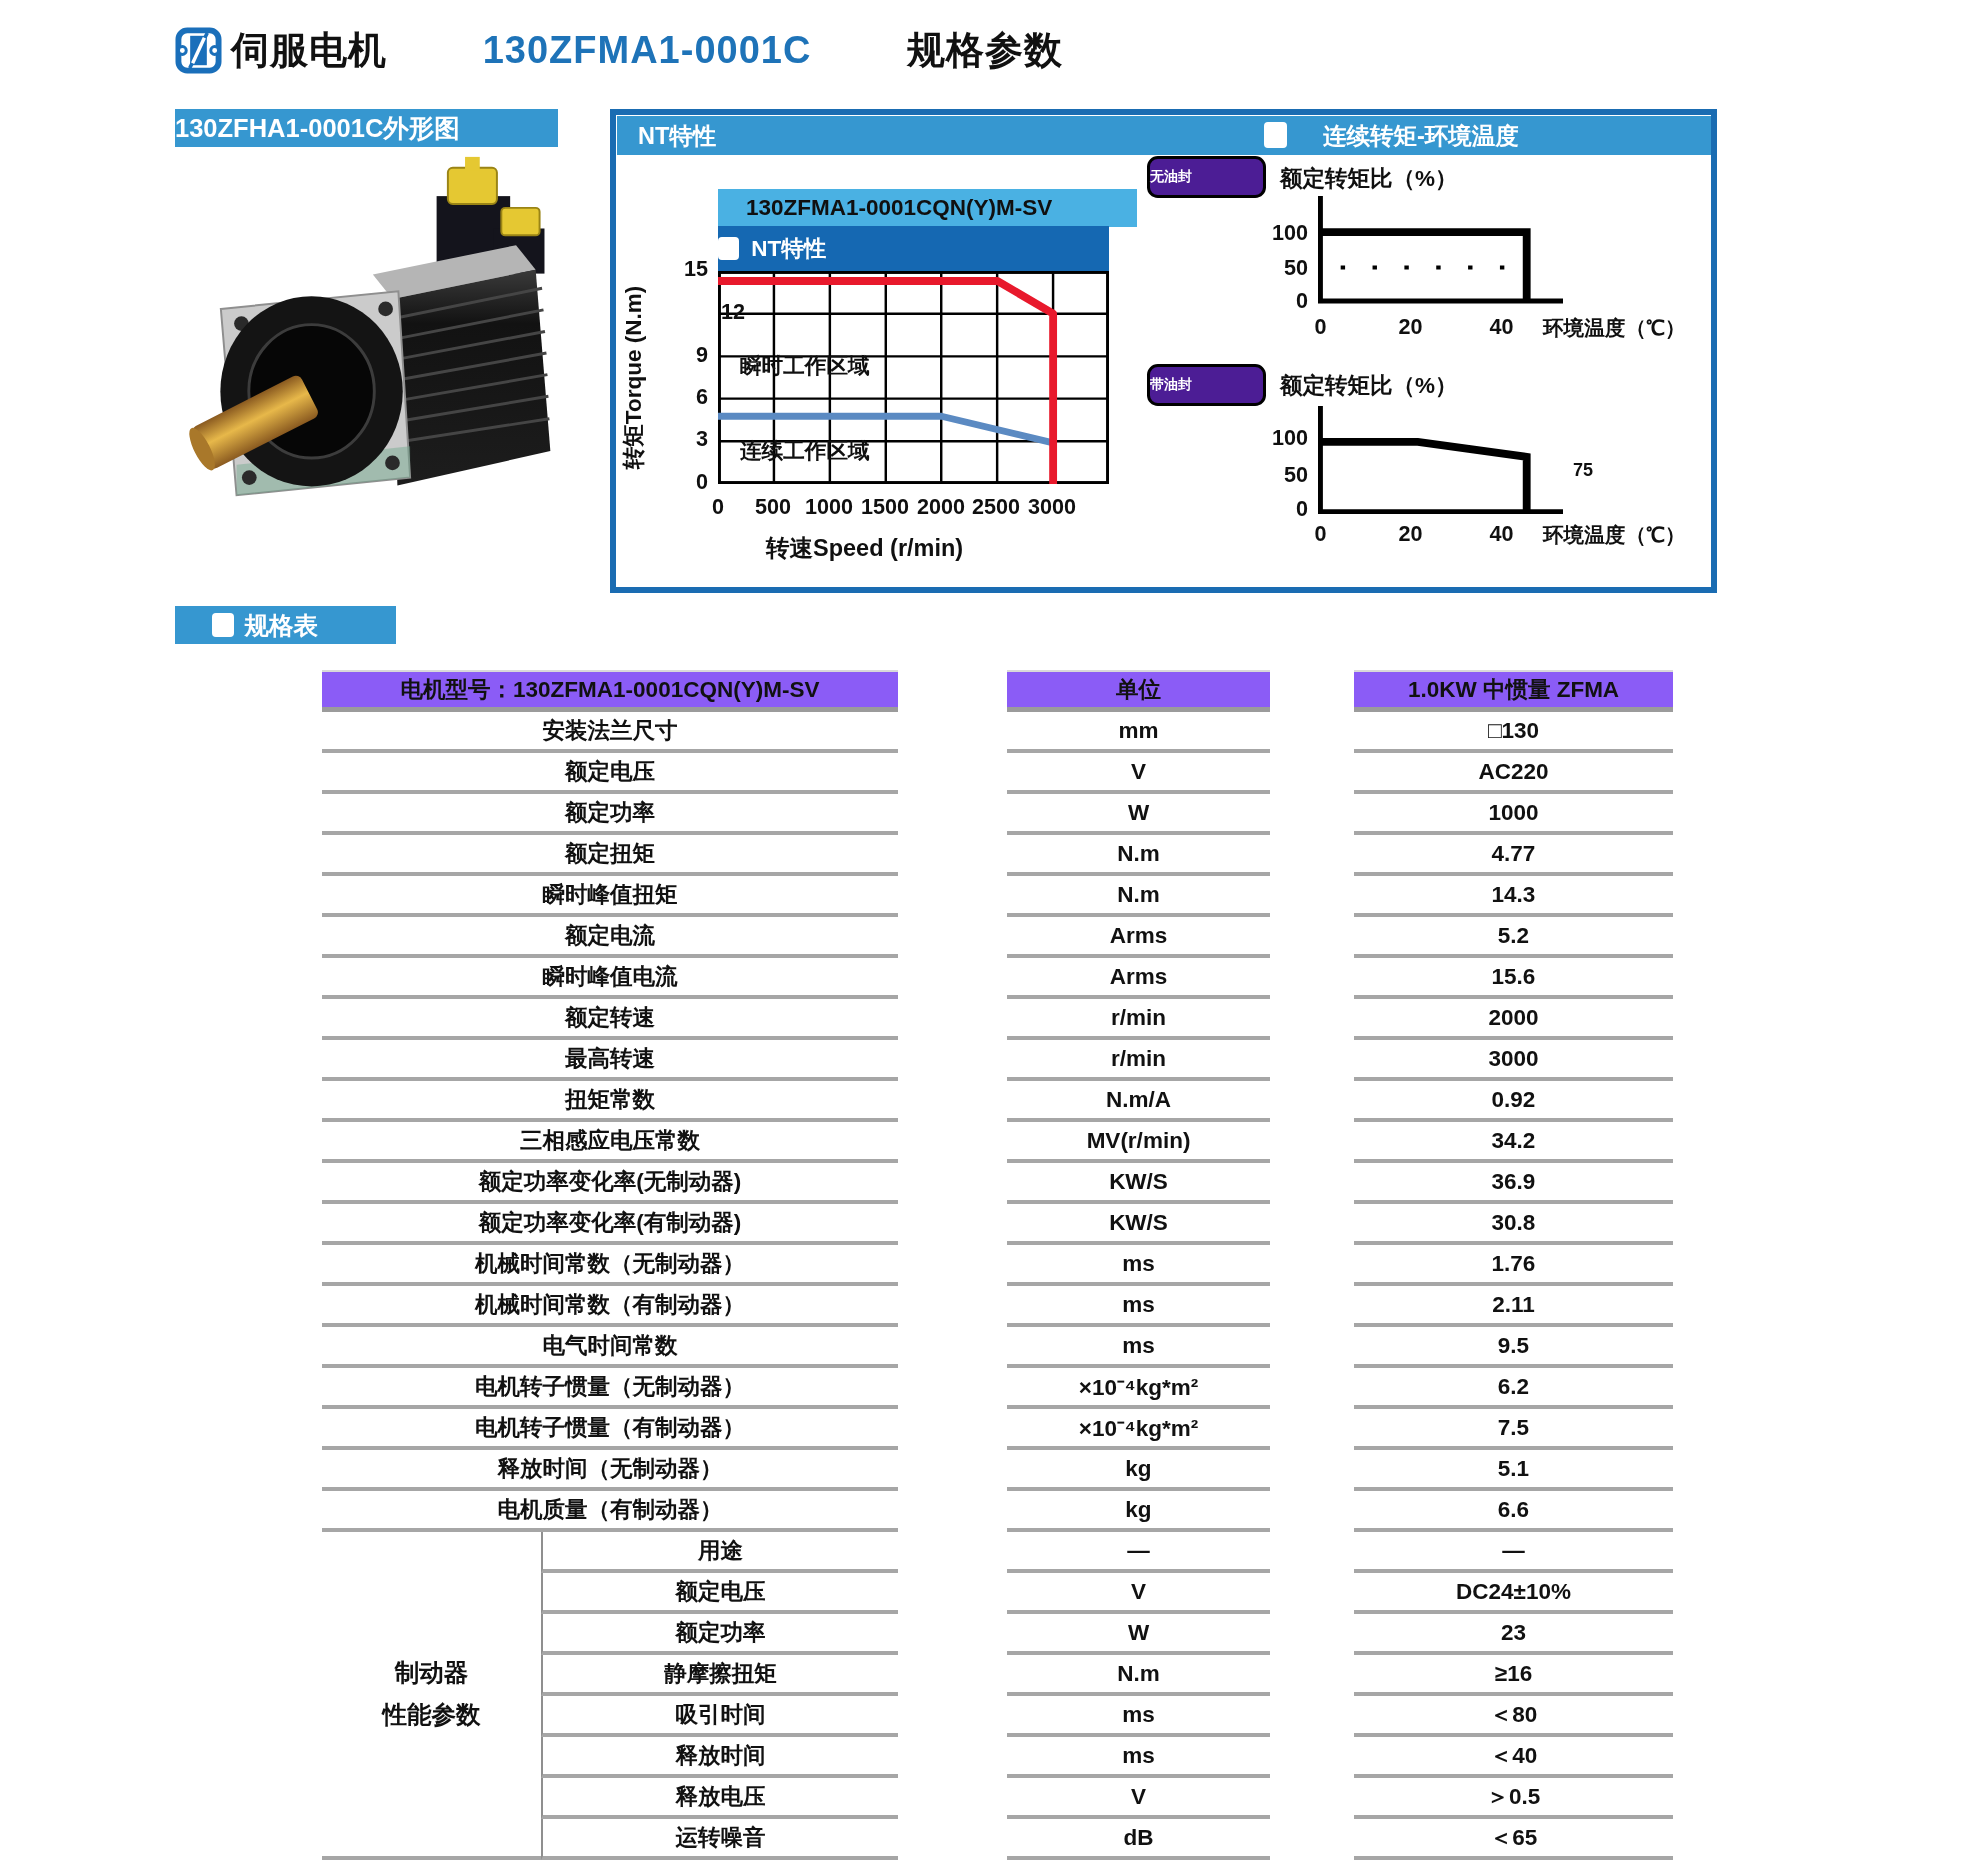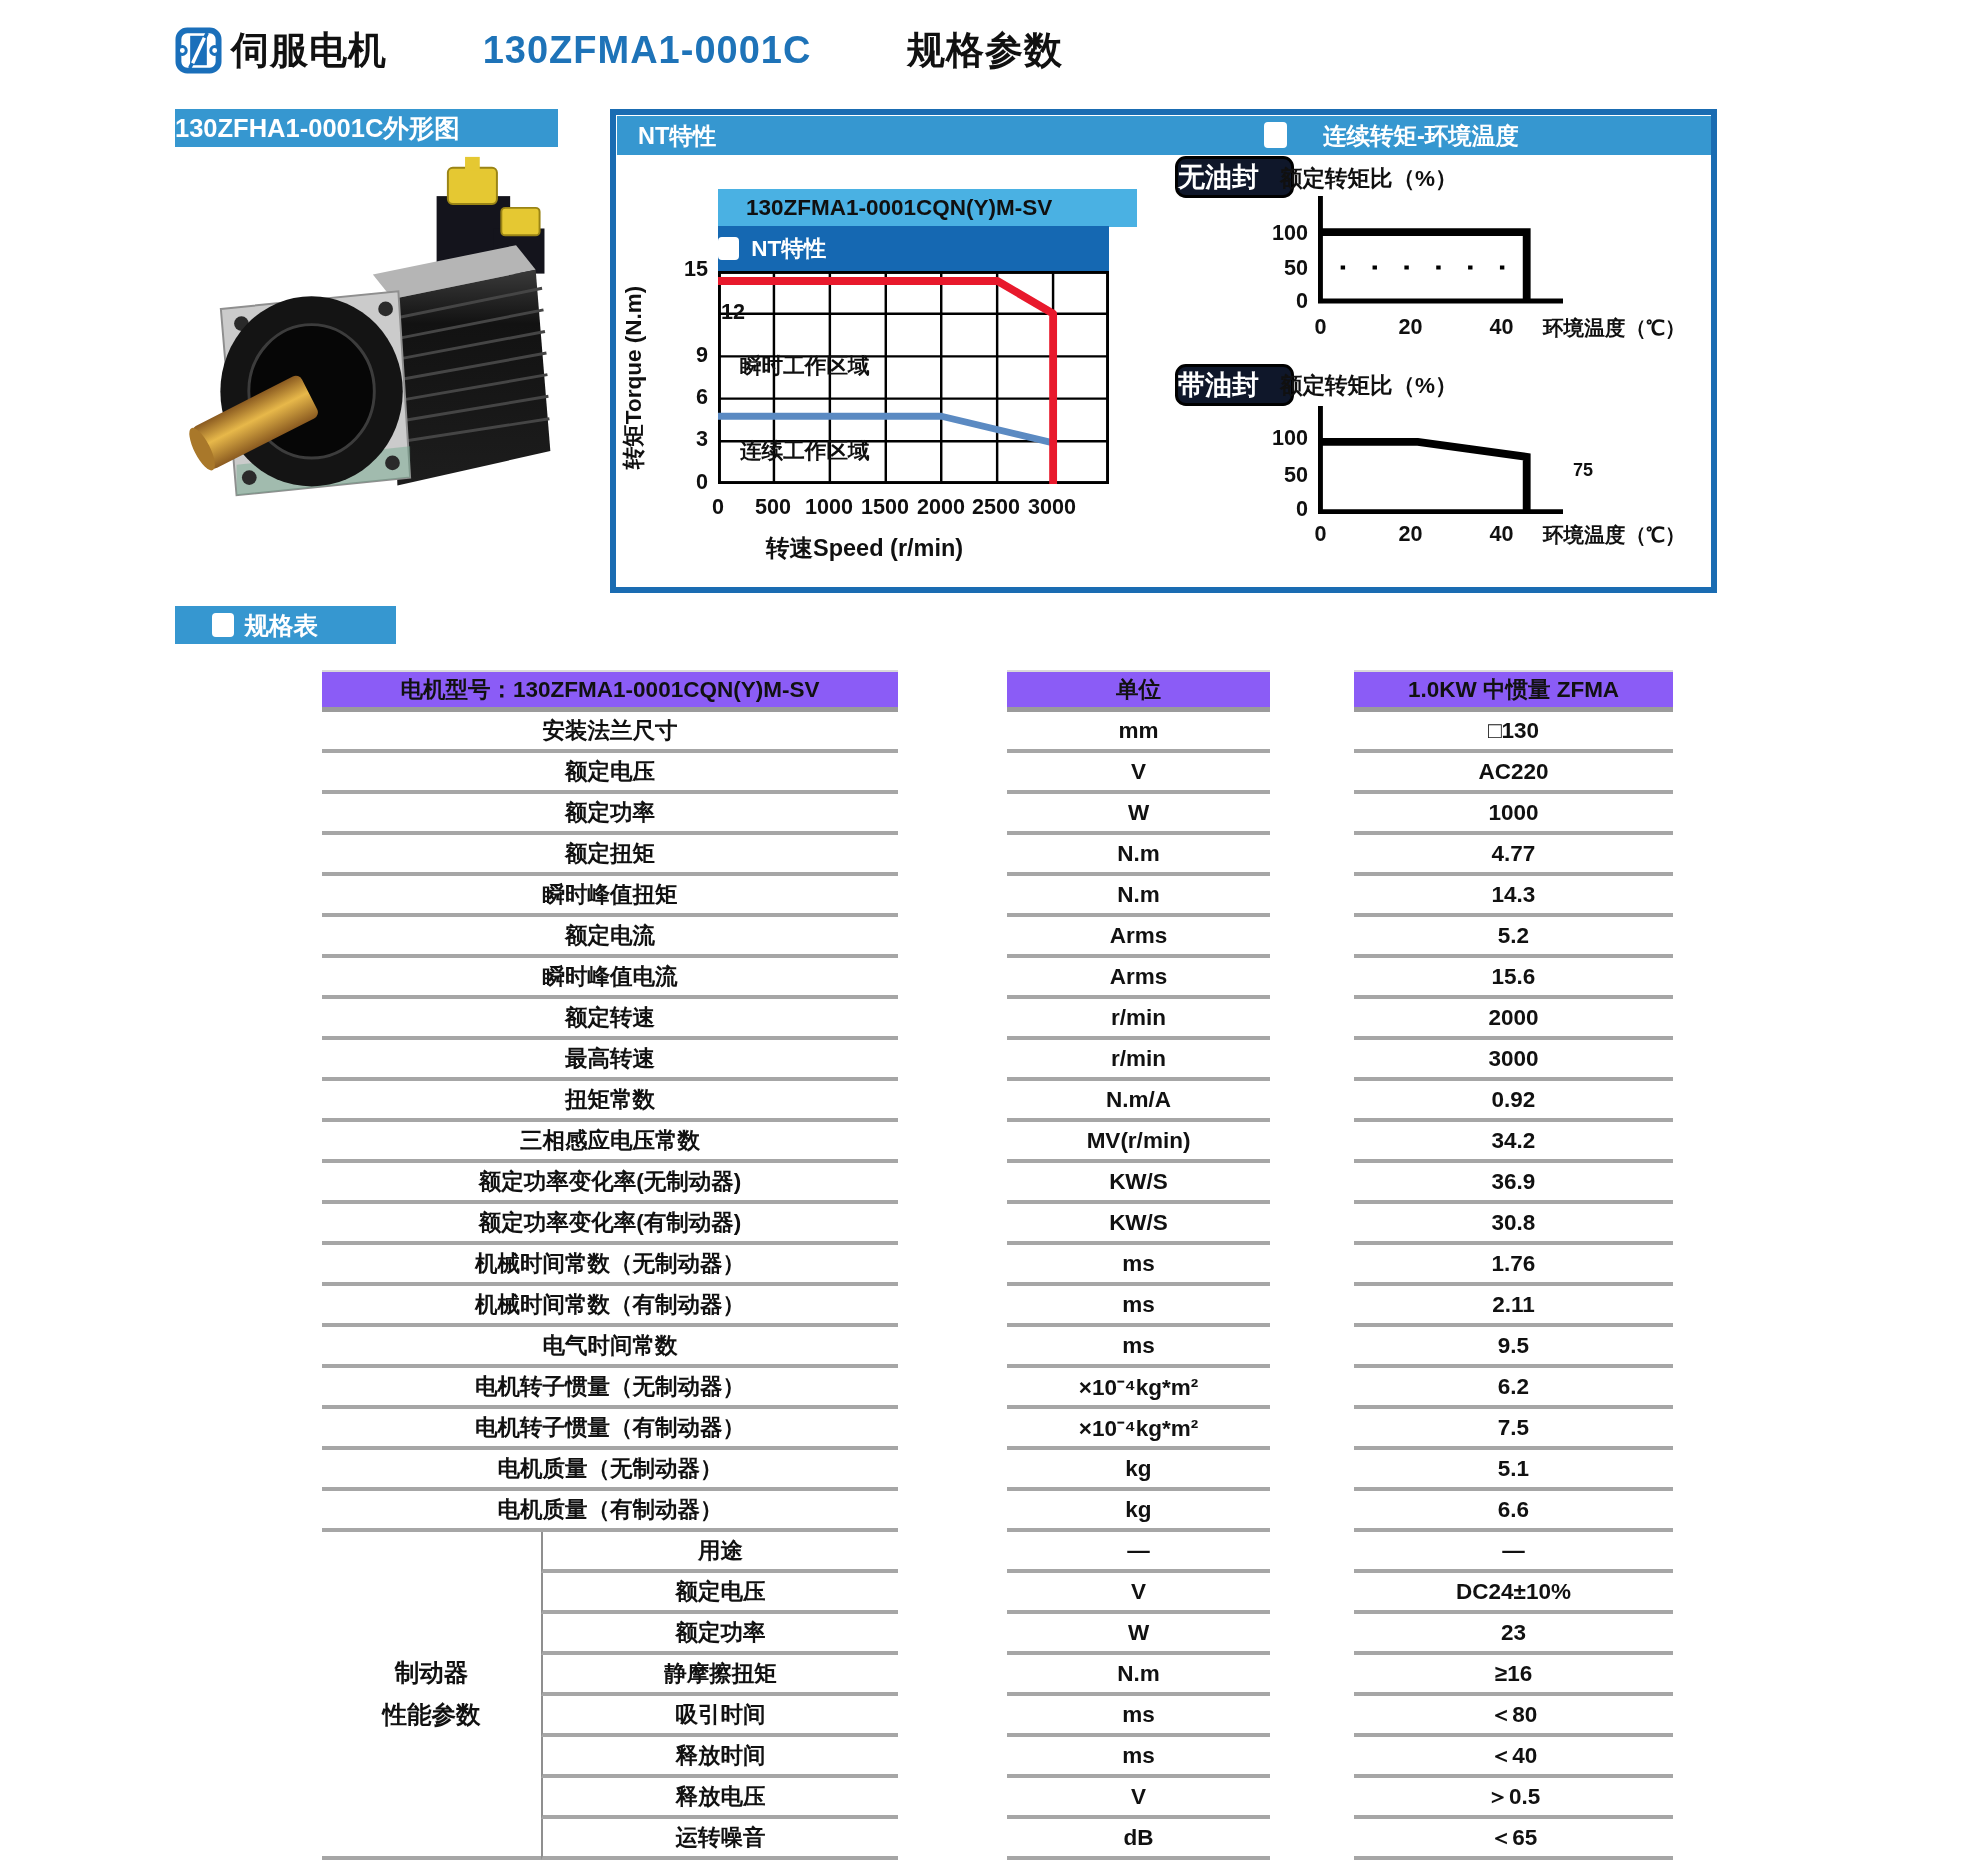--- a/index.html
+++ b/index.html
@@ -15,22 +15,22 @@
   .banner{background:#3697d0;color:#fff;font-weight:bold;}
   .wsq{background:#fff;border-radius:3.9px;}
   
   .panel{border:6.9px solid #1a6cb2;background:#fff;}
   .band{background:#3697d0;color:#fff;font-weight:bold;}
   .ntbox1{background:#4ab1e3;color:#101010;font-weight:bold;font-size:22.5px;padding-left:28px;}
   .ntbox2{background:#1568b2;color:#fff;font-weight:bold;font-size:22.5px;}
   .tick{font-weight:bold;font-size:21.6px;color:#101010;white-space:nowrap;}
   .axis-title{font-weight:bold;font-size:22.5px;color:#101010;white-space:nowrap;}
   .region{font-weight:bold;font-size:21.6px;color:#101010;white-space:nowrap;}
-  .greenbtn{background:#0f172a;border:3.4px solid #000;border-radius:10.8px;color:#fff;
-            font-size:27px;font-weight:bold;margin-left:28px;}
+  .greenbtn{background:#4c1d95;border:3.4px solid #000;border-radius:10.8px;color:#fff;
+            font-size:14px;font-weight:bold;}
   
   .trow{position:relative;height:41px;}
   .cell{position:absolute;top:0;height:100%;display:flex;align-items:center;justify-content:center;
         box-sizing:border-box;border-bottom:4.4px solid #a6a6a6;font-size:22.5px;font-weight:bold;
         white-space:nowrap;background:#fff;}
   .c1{left:0;width:576px;}
   .c2{left:685px;width:263px;}
   .c3{left:1032px;width:319px;}
   .hrow{position:relative;height:42px;}
   .hcell{position:absolute;top:0;height:100%;display:flex;align-items:center;justify-content:center;
@@ -341,21 +341,21 @@
       <div class="cell c3">6.2</div>
     </div>
 
     <div class="trow">
       <div class="cell c1">电机转子惯量（有制动器）</div>
       <div class="cell c2">×10⁻⁴kg*m²</div>
       <div class="cell c3">7.5</div>
     </div>
 
     <div class="trow">
-      <div class="cell c1">电机质量（无制动器）</div>
+      <div class="cell c1">释放时间（无制动器）</div>
       <div class="cell c2">kg</div>
       <div class="cell c3">5.1</div>
     </div>
 
     <div class="trow">
       <div class="cell c1">电机质量（有制动器）</div>
       <div class="cell c2">kg</div>
       <div class="cell c3">6.6</div>
     </div>
   </div>

